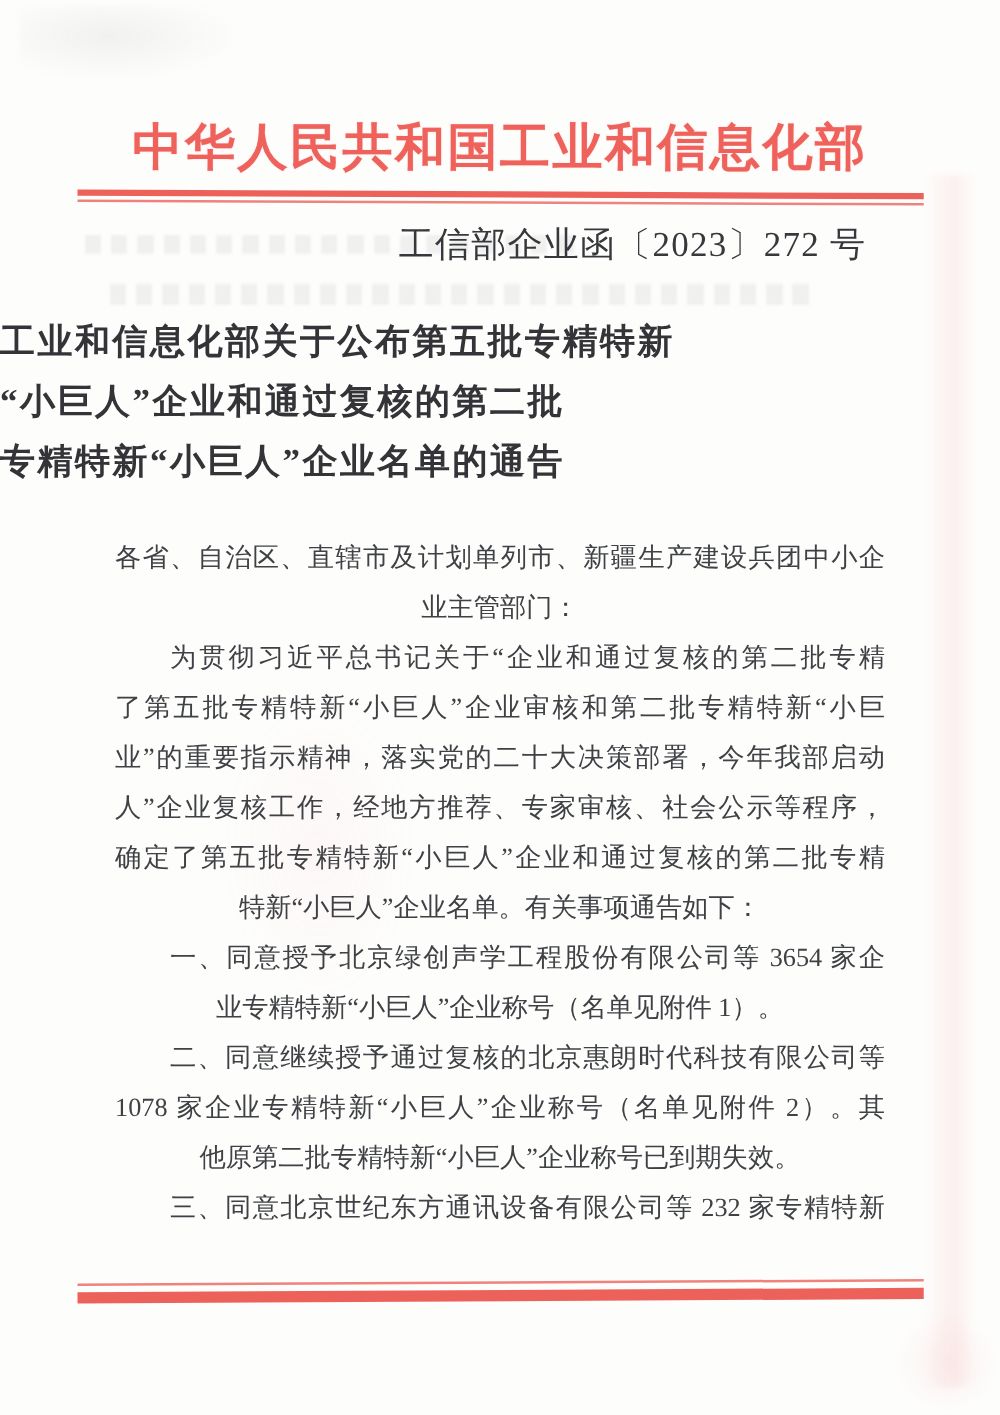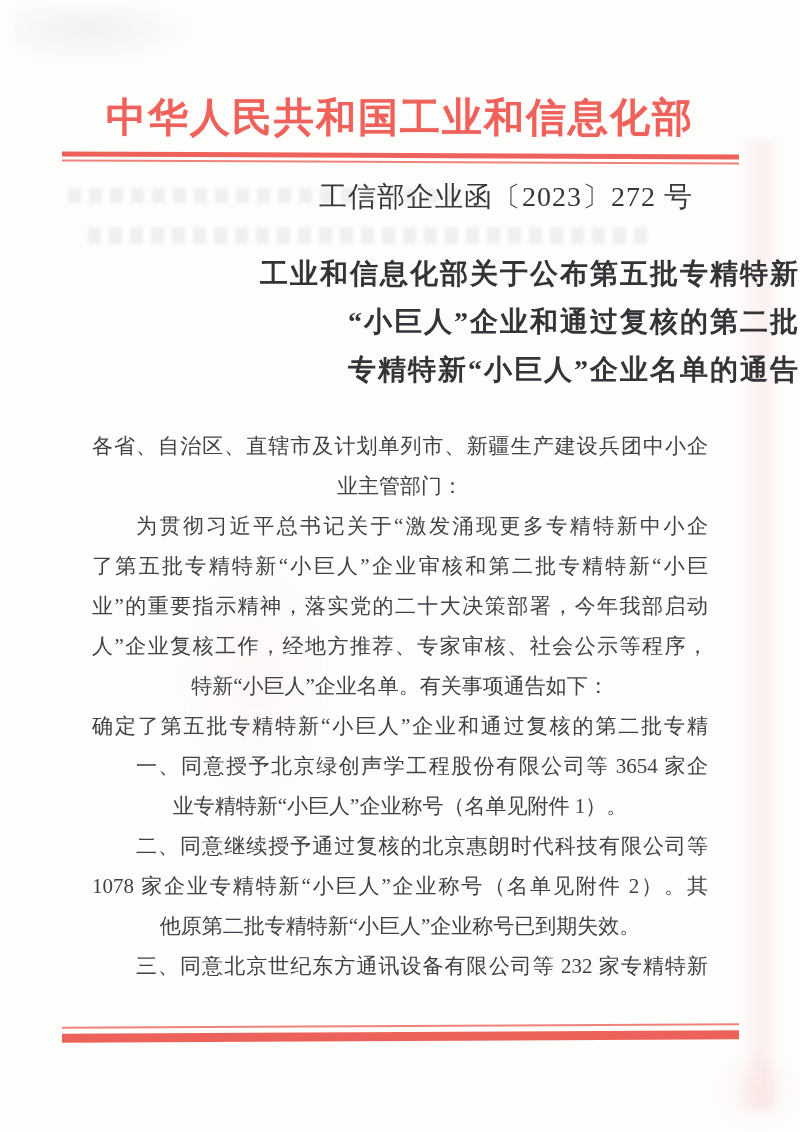--- a/index.html
+++ b/index.html
@@ -87,21 +87,21 @@
     line-height: 25px;
     color: #36383c;
     letter-spacing: 1px;
   }
 
   
   .doc-title {
     position: absolute;
     left: 0; top: 250px;
     width: 100%;
-    text-align: right;
+    text-align: left;
     font-weight: 700;
     font-size: 28px;
     line-height: 48px;
     letter-spacing: 2px;
     color: #333338;
   }
 
   
   .body-text {
     position: absolute;
@@ -144,26 +144,26 @@
 
   <div class="doc-title">
     <div>工业和信息化部关于公布第五批专精特新</div>
     <div>“小巨人”企业和通过复核的第二批</div>
     <div>专精特新“小巨人”企业名单的通告</div>
   </div>
 
   <div class="body-text">
       <div class="bline j">各省、自治区、直辖市及计划单列市、新疆生产建设兵团中小企</div>
       <div class="bline">业主管部门：</div>
-      <div class="bline j ind">为贯彻习近平总书记关于“激发涌现更多专精特新中小企</div>
+      <div class="bline j ind">为贯彻习近平总书记关于“企业和通过复核的第二批专精</div>
       <div class="bline j">了第五批专精特新“小巨人”企业审核和第二批专精特新“小巨</div>
       <div class="bline j">业”的重要指示精神，落实党的二十大决策部署，今年我部启动</div>
       <div class="bline j">人”企业复核工作，经地方推荐、专家审核、社会公示等程序，</div>
+      <div class="bline j">确定了第五批专精特新“小巨人”企业和通过复核的第二批专精</div>
       <div class="bline">特新“小巨人”企业名单。有关事项通告如下：</div>
-      <div class="bline j">确定了第五批专精特新“小巨人”企业和通过复核的第二批专精</div>
       <div class="bline j ind">一、同意授予北京绿创声学工程股份有限公司等 3654 家企</div>
       <div class="bline">业专精特新“小巨人”企业称号（名单见附件 1）。</div>
       <div class="bline j ind">二、同意继续授予通过复核的北京惠朗时代科技有限公司等</div>
       <div class="bline j">1078 家企业专精特新“小巨人”企业称号（名单见附件 2）。其</div>
       <div class="bline">他原第二批专精特新“小巨人”企业称号已到期失效。</div>
       <div class="bline j ind">三、同意北京世纪东方通讯设备有限公司等 232 家专精特新</div>
     </div>
 
   <div class="rule rule-footer-thin"></div>
   <div class="rule rule-footer-thick"></div>

